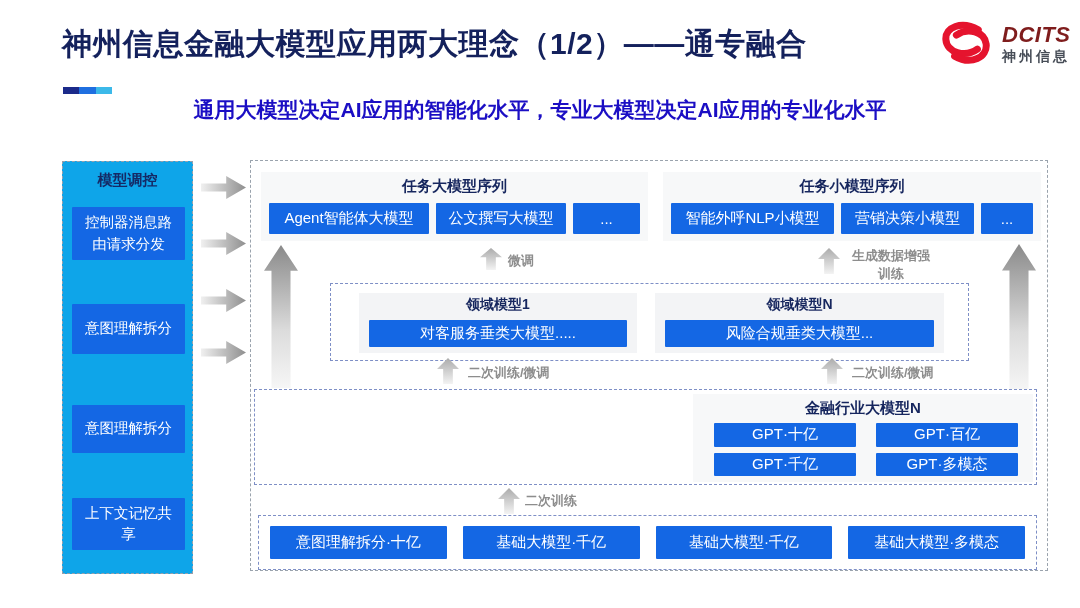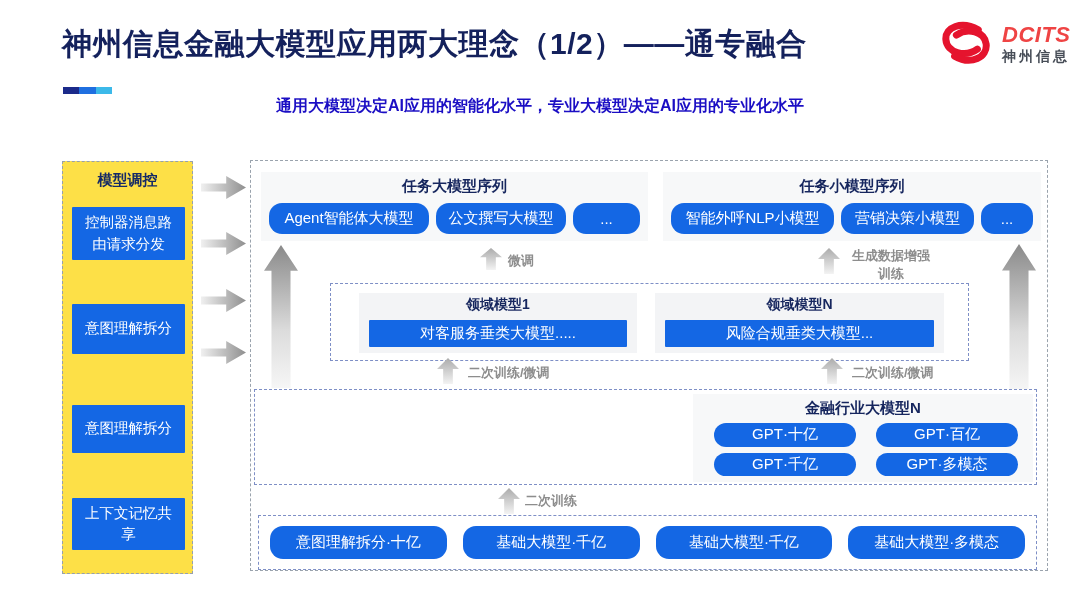--- a/index.html
+++ b/index.html
@@ -7,44 +7,44 @@
   .slide{position:relative;width:1080px;height:608px;background:#ffffff;overflow:hidden;}
 
   
   .title{position:absolute;left:62px;top:24px;font-size:30px;font-weight:800;color:#14215C;letter-spacing:.5px;white-space:nowrap;}
   .accent-bar{position:absolute;left:63px;top:87px;height:7px;display:flex;}
   .accent-bar .s1{width:16px;background:#1b2a8a;}
   .accent-bar .s2{width:17px;background:#1f6fe0;}
   .accent-bar .s3{width:16px;background:#3cb9e9;}
   .logo{position:absolute;left:938px;top:20px;display:flex;align-items:center;gap:8px;}
   .logo-text{display:flex;flex-direction:column;line-height:1.05;}
-  .logo-en{font-size:22px;font-weight:800;font-style:italic;color:#ef4444;letter-spacing:.5px;}
+  .logo-en{font-size:22px;font-weight:800;font-style:italic;color:#7f1d1d;letter-spacing:.5px;}
   .logo-cn{font-size:14px;font-weight:600;color:#474d57;letter-spacing:3px;margin-top:3px;}
-  .subtitle{position:absolute;left:140px;top:96px;width:800px;text-align:center;font-size:16px;font-weight:800;color:#1B0EC4;}
+  .subtitle{position:absolute;left:140px;top:96px;width:800px;text-align:center;font-size:21px;font-weight:800;color:#1B0EC4;}
 
   
-  .sidebar{position:absolute;left:62px;top:161px;width:131px;height:413px;border:1px dashed #97a0ac;background:#fde047;}
+  .sidebar{position:absolute;left:62px;top:161px;width:131px;height:413px;border:1px dashed #97a0ac;background:#0ea5e9;}
   .sidebar-title{position:absolute;top:9px;left:0;right:0;text-align:center;font-size:15px;font-weight:800;color:#152a66;}
   .side-item{position:absolute;left:9px;width:113px;background:#1467E4;color:#fff;font-size:14.5px;line-height:1.45;display:flex;align-items:center;justify-content:center;text-align:center;padding:2px 9px;border-radius:1px;}
   .si0{top:45px;height:53px;}
   .si1{top:142px;height:50px;}
   .si2{top:243px;height:48px;}
   .si3{top:336px;height:52px;}
 
   
   .conn-arrow{position:absolute;left:201px;width:45px;height:25px;
     clip-path:polygon(0 34%,56% 34%,56% 4%,100% 50%,56% 96%,56% 66%,0 66%);
     background:linear-gradient(90deg,#f0f0f0,#8f8f8f);}
   .ca0{top:175px;} .ca1{top:231px;} .ca2{top:288px;} .ca3{top:340px;}
 
   
   .main{position:absolute;left:250px;top:160px;width:798px;height:411px;border:1px dashed #9aa3ad;background:#fff;}
   .card{position:absolute;background:#f7f8f9;}
   .card-title{text-align:center;font-size:15px;font-weight:800;color:#16265e;padding-top:5px;}
-  .blue-btn{background:#1467E4;color:#fff;display:flex;align-items:center;justify-content:center;font-size:15px;border-radius:13px;white-space:nowrap;}
+  .blue-btn{background:#1467E4;color:#fff;display:flex;align-items:center;justify-content:center;font-size:15px;border-radius:1px;white-space:nowrap;}
 
   .task-large{left:10px;top:11px;width:387px;height:69px;}
   .task-small{left:412px;top:11px;width:378px;height:69px;}
   .btn-row{position:absolute;left:8px;right:8px;bottom:7px;height:31px;display:flex;gap:7px;}
   .task-large .b0{width:160px;} .task-large .b1{width:130px;} .task-large .b2{flex:1;}
   .task-small .b0{width:163px;} .task-small .b1{width:133px;} .task-small .b2{flex:1;}
 
   
   .arr-up-small{position:absolute;
     clip-path:polygon(50% 0,100% 42%,72% 42%,72% 100%,28% 100%,28% 42%,0 42%);

